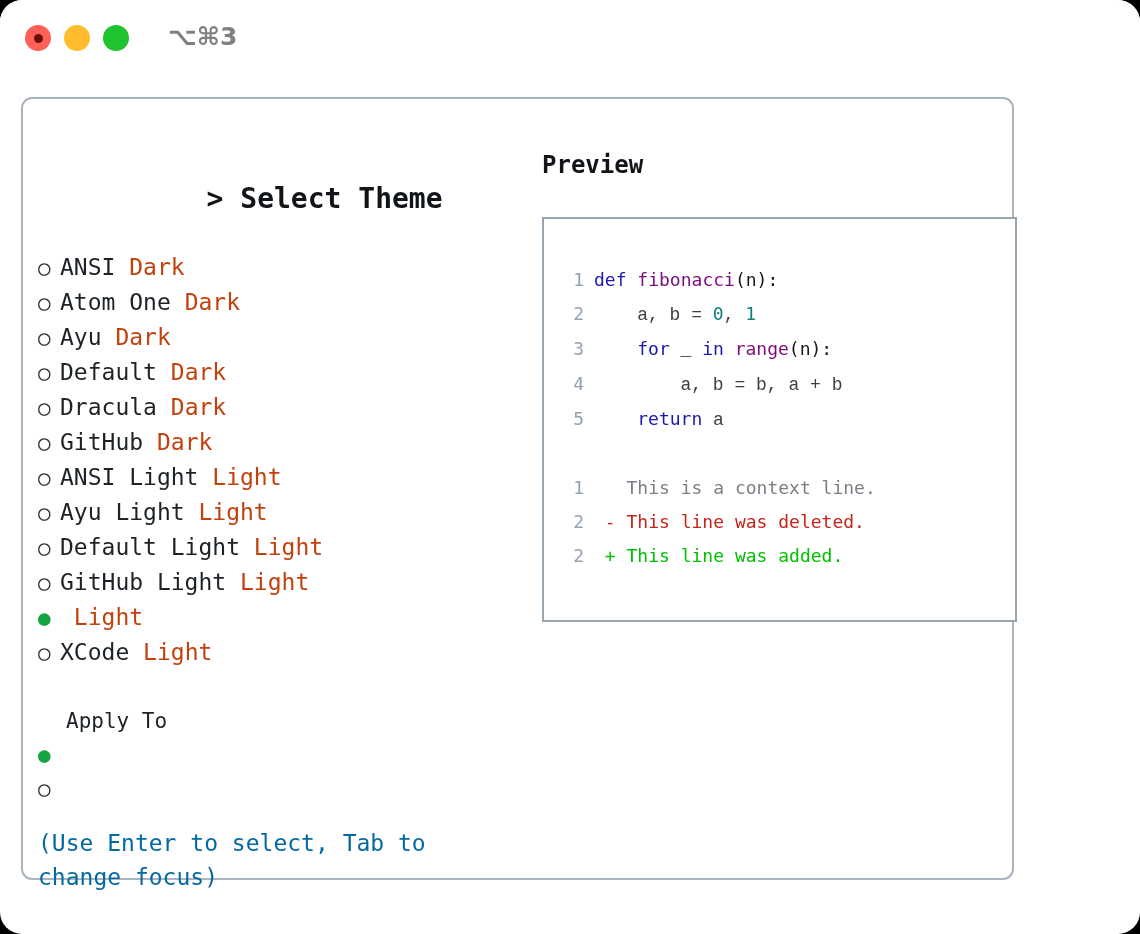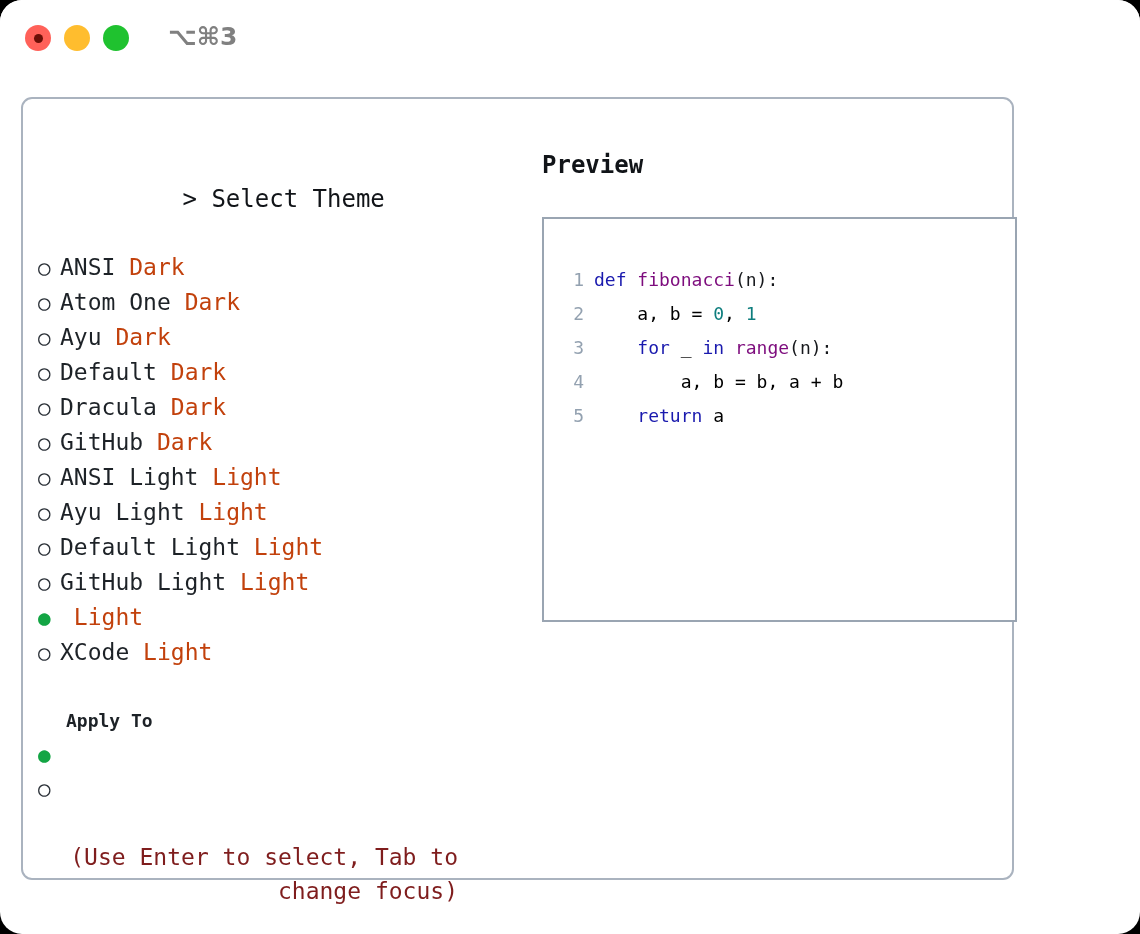--- a/index.html
+++ b/index.html
@@ -90,22 +90,22 @@
 
   
   .left-col {
     position: absolute;
     left: 15px;
     top: 49px;
     width: 470px;
   }
 
   .section-title {
-    font-size: 24px;
-    font-weight: 400;
+    font-size: 28px;
+    font-weight: 700;
     color: #111418;
     line-height: 34px;
     white-space: pre;
   }
   .section-title .caret { color: #111418; }
 
   .opt-list { margin-top: 0px; }
   .opt-row {
     display: flex;
     align-items: baseline;
@@ -120,35 +120,33 @@
     color: #2b3138;
     font-size: 21px;
   }
   .opt-row.selected .bullet { color: #13a544; }
   .opt-name { color: #1d2227; }
   .opt-row.selected .opt-name { color: #13a544; }
   .opt-variant { color: #c2410c; }
 
   .apply-title {
     margin-top: 34px;
-    font-size: 18px;
+    font-size: 21px;
     color: #1d2227;
     line-height: 34px;
     padding-left: 28px;
     white-space: pre;
-    font-weight: bold;
   }
 
   .hint {
-    margin-top: 34px;
+    margin-top: 20px;
     font-size: 23px;
     line-height: 34px;
-    color: #7f1d1d;
+    color: #0369a1;
     width: 420px;
-    text-align: right;
   }
 
   
   .right-col {
     position: absolute;
     left: 479px;
     top: 49px;
     width: 500px;
     padding-left: 40px;
   }
@@ -175,21 +173,21 @@
   .ln {
     display: inline-block;
     width: 26px;
     text-align: right;
     color: #93a1b0;
     margin-right: 10px;
   }
   .tok-kw   { color: #1a1aae; }
   .tok-fn   { color: #7d0c7d; }
   .tok-num  { color: #0d7d7d; }
-  .tok-txt  { color: #000000; }
+  .tok-txt  { color: #404040; font-family: Liberation Mono, monospace; }
   .tok-punc { color: #16181c; }
 
   .diff-gap { height: 34px; }
   .diff-ctx { color: #7a7f86; }
   .diff-del { color: #c7231a; }
   .diff-add { color: #00c000; }
 </style>
 </head>
 <body>
 
@@ -244,18 +242,23 @@
 
         <div class="code-box">
           <div id="code-lines">
               <div class="code-line"><span class="ln">1</span><span class="tok-kw">def </span><span class="tok-fn">fibonacci</span><span class="tok-punc">(n):</span></div>
               <div class="code-line"><span class="ln">2</span><span class="tok-txt">    a, b = </span><span class="tok-num">0</span><span class="tok-txt">, </span><span class="tok-num">1</span></div>
               <div class="code-line"><span class="ln">3</span><span class="tok-txt">    </span><span class="tok-kw">for</span><span class="tok-txt"> _ </span><span class="tok-kw">in</span><span class="tok-txt"> </span><span class="tok-fn">range</span><span class="tok-punc">(n):</span></div>
               <div class="code-line"><span class="ln">4</span><span class="tok-txt">        a, b = b, a + b</span></div>
               <div class="code-line"><span class="ln">5</span><span class="tok-txt">    </span><span class="tok-kw">return</span><span class="tok-txt"> a</span></div>
             </div>
           <div class="diff-gap"></div>
+          <div id="diff-lines">
+              <div class="code-line"><span class="ln">1</span><span class="diff-ctx">   This is a context line.</span></div>
+              <div class="code-line"><span class="ln">2</span><span class="diff-del"> - This line was deleted.</span></div>
+              <div class="code-line"><span class="ln">2</span><span class="diff-add"> + This line was added.</span></div>
+            </div>
         </div>
       </div>
 
     </div>
   </div>
 </div>
 
 </body></html>

